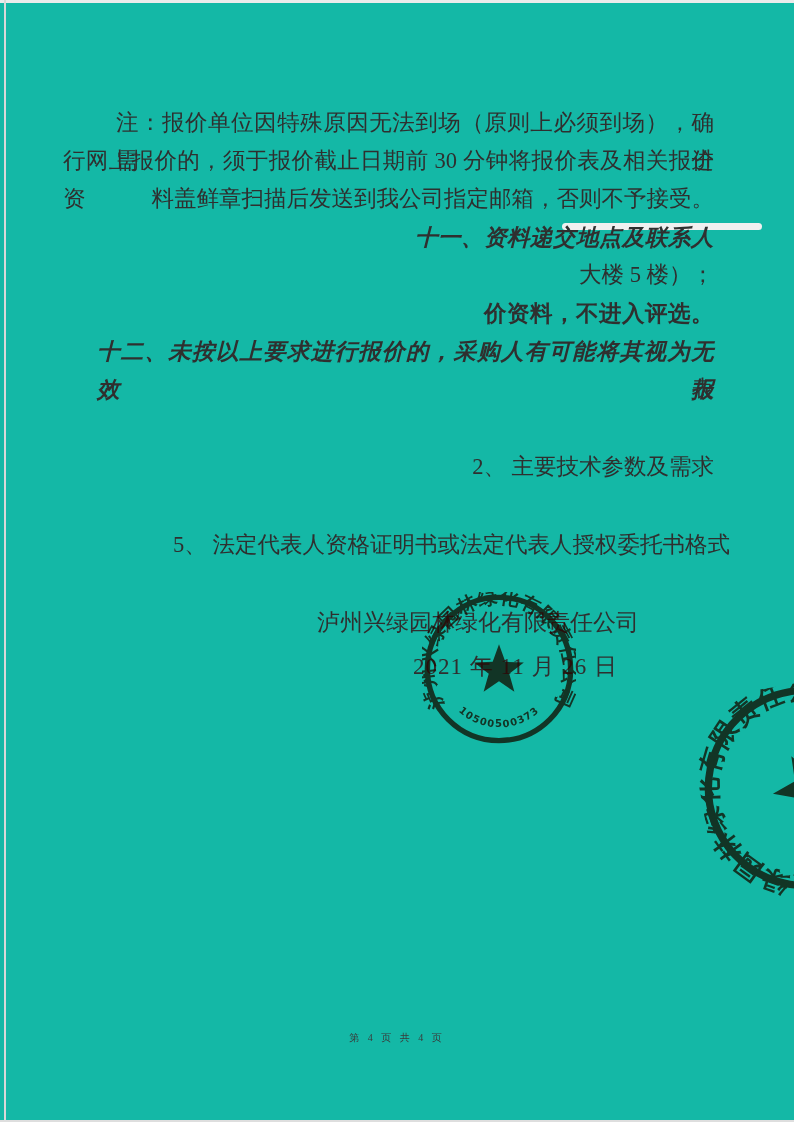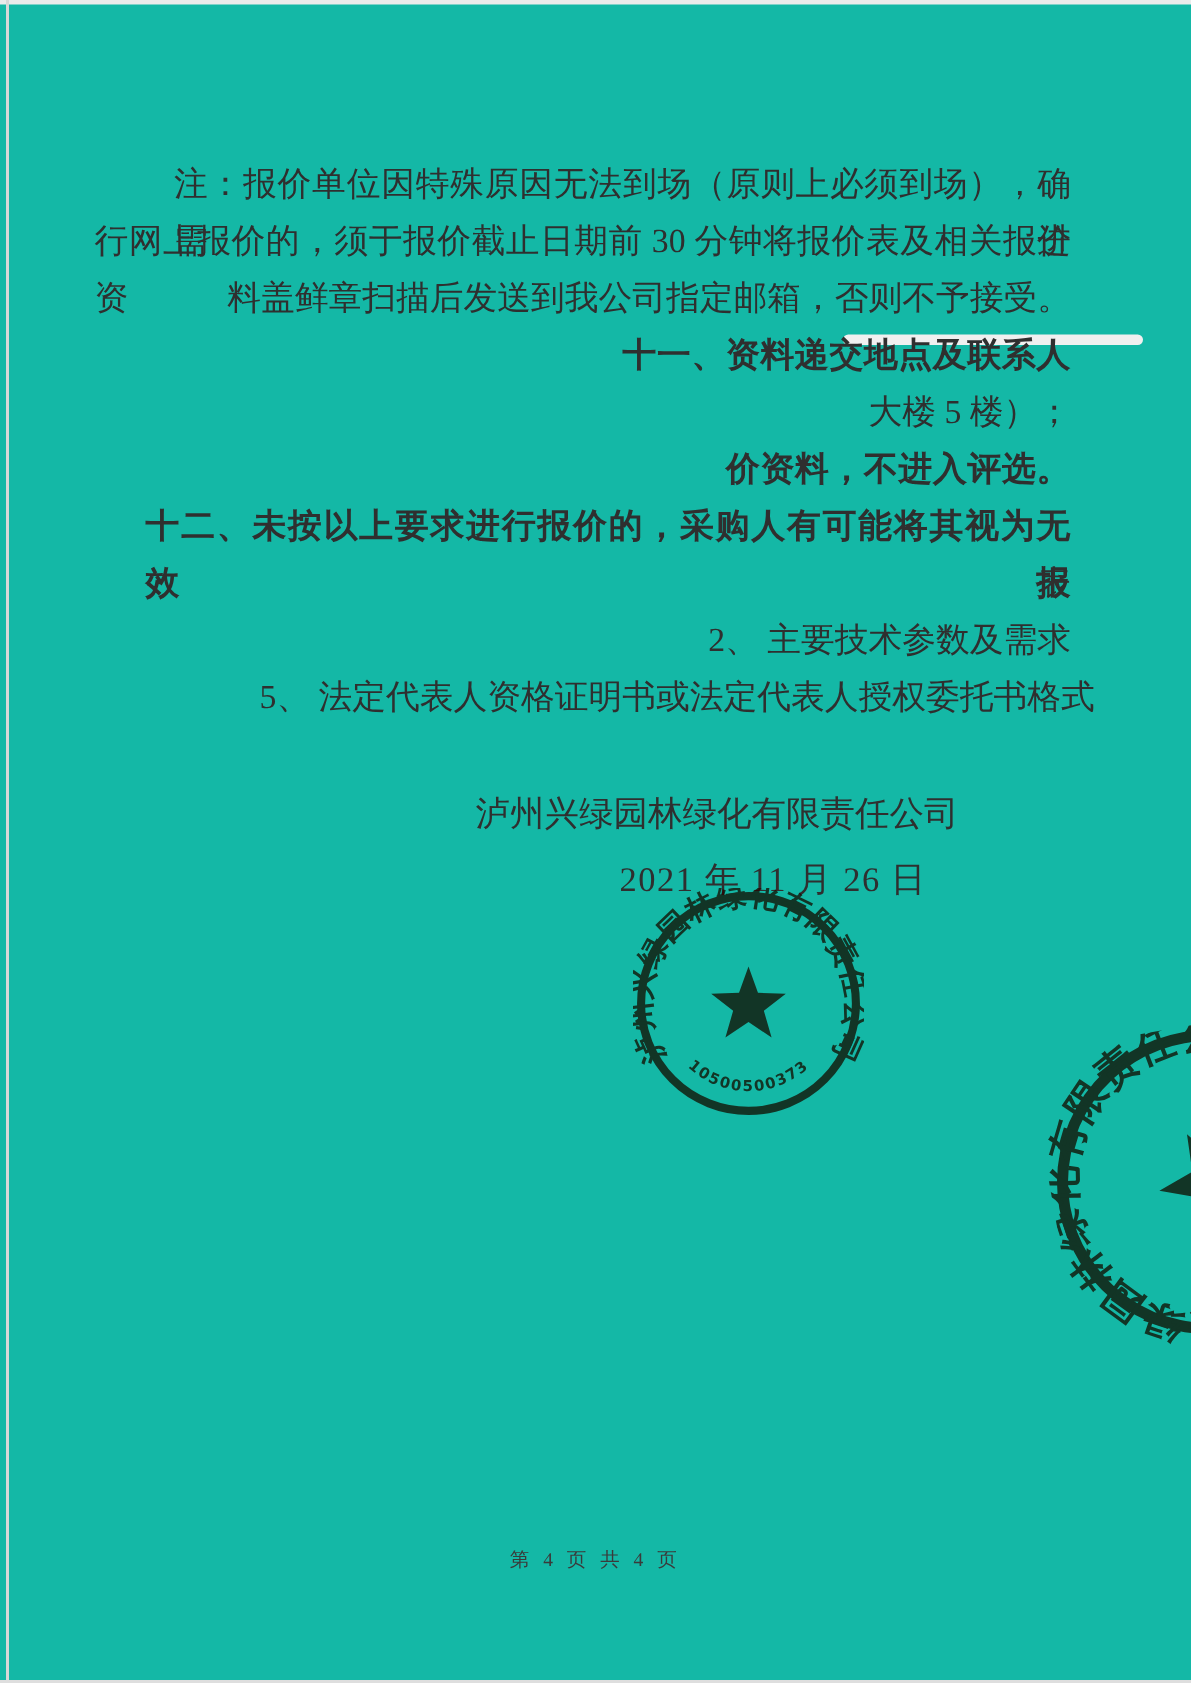--- a/index.html
+++ b/index.html
@@ -17,34 +17,34 @@
   .edge-bottom{position:absolute;bottom:0;left:0;right:0;height:2px;background:#dedede;}
   .smudge{position:absolute;left:562px;top:223px;width:200px;height:7px;background:#f0f0f0;border-radius:4px;}
 
   
   .content{
     position:absolute;left:63px;top:104px;width:651px;
     font-size:22.5px;
   }
   .ln{height:38px;line-height:38px;white-space:nowrap;text-align:right;}
   .ln.fill{white-space:normal;text-align:justify;text-align-last:justify;}
-  .ind1{padding-left:34px;}
+  .ind1{padding-left:34px;font-style:italic;}
   .ind2{padding-left:53px;}
   .ind3{padding-left:70px;}
-  .ind5{padding-left:110px;}
+  .ind5{padding-left:110px;margin-top:40px;}
   .b{font-weight:700;font-family:"DejaVu Sans","Liberation Sans",sans-serif;letter-spacing:.5px;}
 
   
   .sig-company{margin-top:40px;margin-left:254px;height:38px;line-height:38px;font-size:23px;}
   .sig-date{margin-top:6px;margin-left:350px;height:38px;line-height:38px;font-size:23px;letter-spacing:1px;}
 
   
   .footer{
     position:absolute;left:0;right:0;top:1031px;
-    text-align:center;font-size:13px;letter-spacing:3px;color:#3a3a3a;
+    text-align:center;font-size:10px;letter-spacing:3px;color:#3a3a3a;
   }
 
   
   .seal{position:absolute;mix-blend-mode:multiply;opacity:.93;}
   .seal-main{left:422px;top:592px;width:154px;height:154px;}
   .seal-partial{left:701px;top:683px;width:210px;height:210px;transform:rotate(-100deg);}
   .seal-ring{fill:none;stroke:#dd3b2b;stroke-width:7;}
   .seal-text{fill:#dd3b2b;font-size:25px;font-weight:700;font-family:"DejaVu Sans","Liberation Sans",sans-serif;letter-spacing:1px;}
   .seal-num{fill:#dd3b2b;font-size:13px;font-weight:700;font-family:"DejaVu Sans","Liberation Sans",sans-serif;letter-spacing:1.5px;}
   .seal-star{fill:#dd3b2b;}

